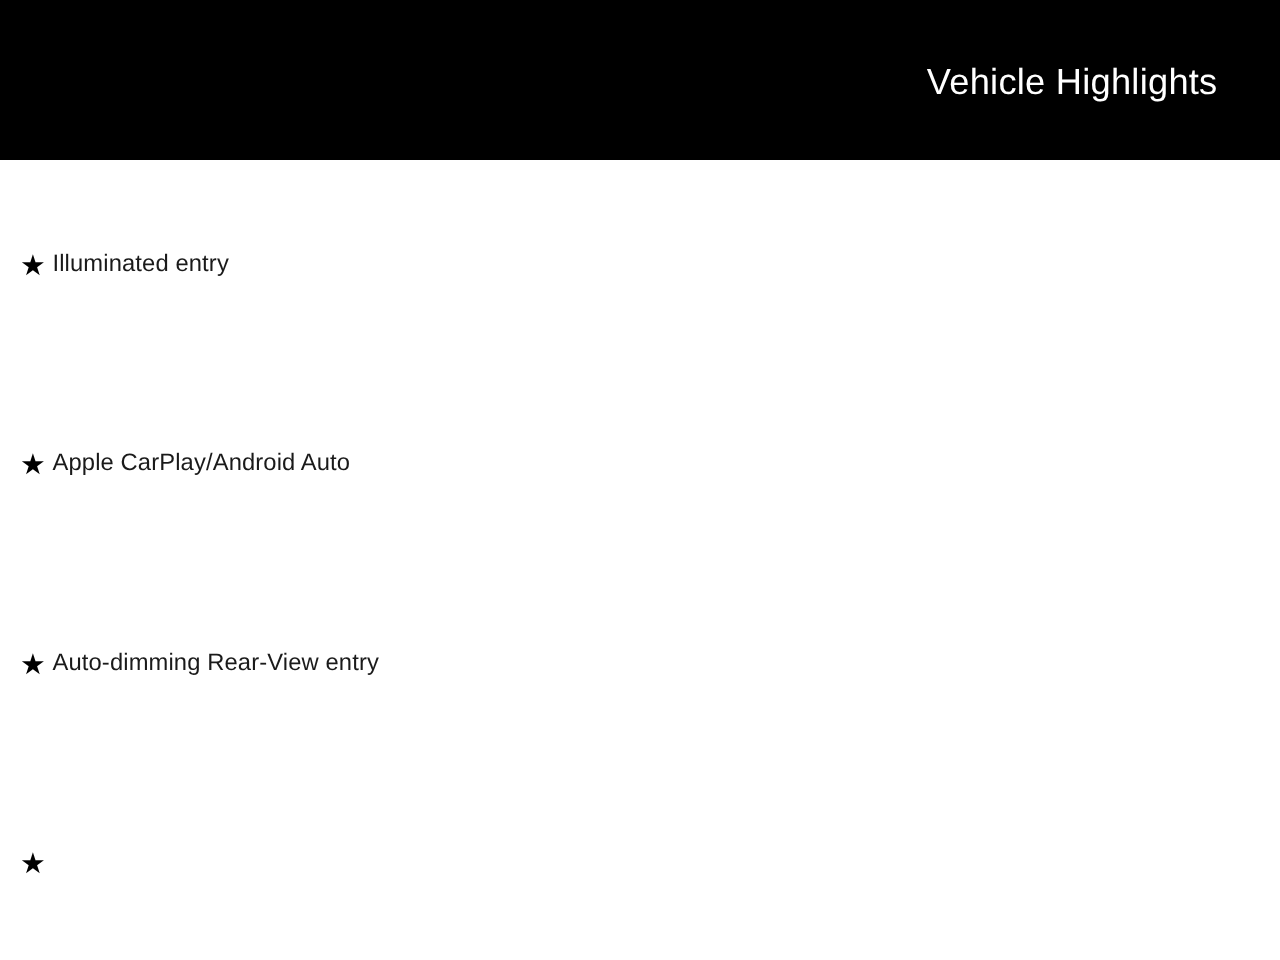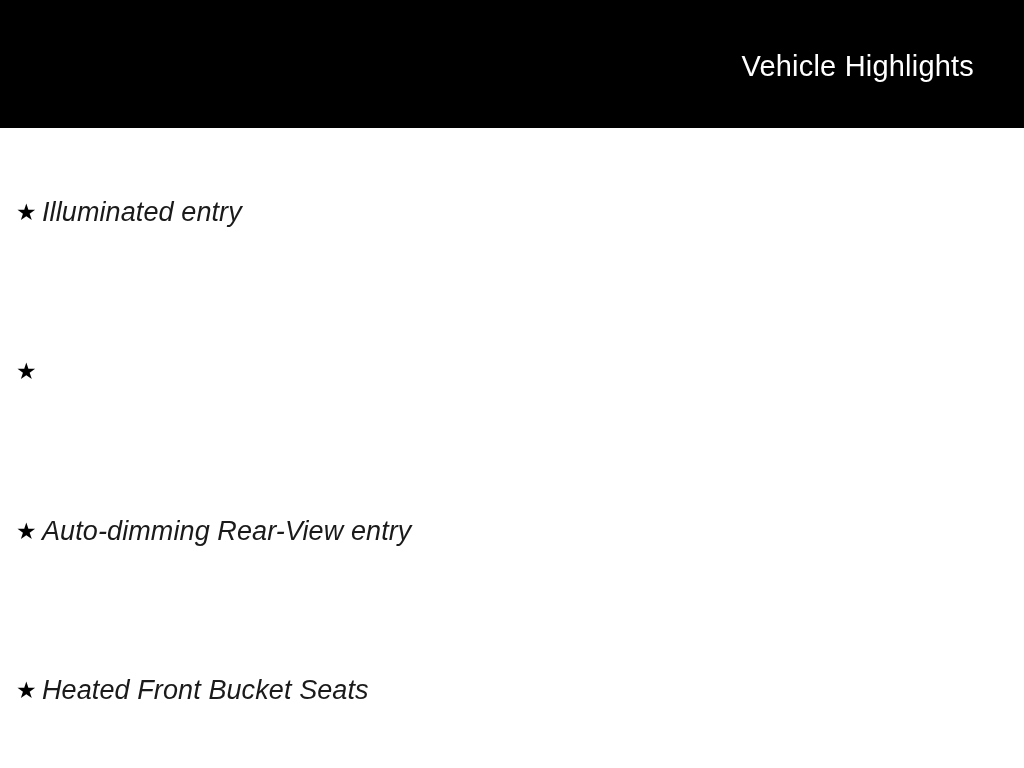--- a/index.html
+++ b/index.html
@@ -58,52 +58,51 @@
   .star-icon {
     display: inline-block;
     width: 26px;
     color: #000000;
     font-size: 23px;
     line-height: 1;
     text-align: left;
   }
   .item-label {
     color: #1a1a1a;
-    font-size: 27px;
+    font-size: 19px;
     font-weight: 400;
     letter-spacing: 0.1px;
     white-space: nowrap;
-    font-style: italic;
   }
 </style>
 </head>
 <body>
 
 <div class="slide">
 
   <div class="header-bar">
     <div class="header-title">Vehicle Highlights</div>
   </div>
 
   <div class="highlights">
 
     <div class="highlight-item item-0">
       <span class="star-icon">★</span>
       <span class="item-label">Illuminated entry</span>
     </div>
 
     <div class="highlight-item item-1">
       <span class="star-icon">★</span>
+      <span class="item-label">Apple CarPlay/Android Auto</span>
     </div>
 
     <div class="highlight-item item-2">
       <span class="star-icon">★</span>
       <span class="item-label">Auto-dimming Rear-View entry</span>
     </div>
 
     <div class="highlight-item item-3">
       <span class="star-icon">★</span>
-      <span class="item-label">Heated Front Bucket Seats</span>
     </div>
 
   </div>
 
 </div>
 
 </body></html>

